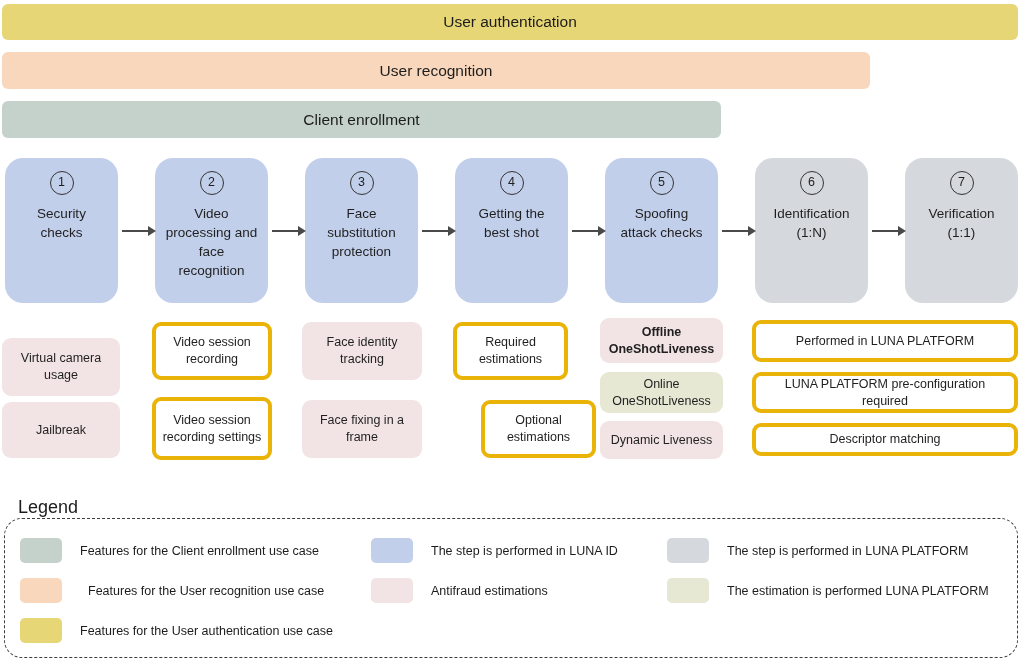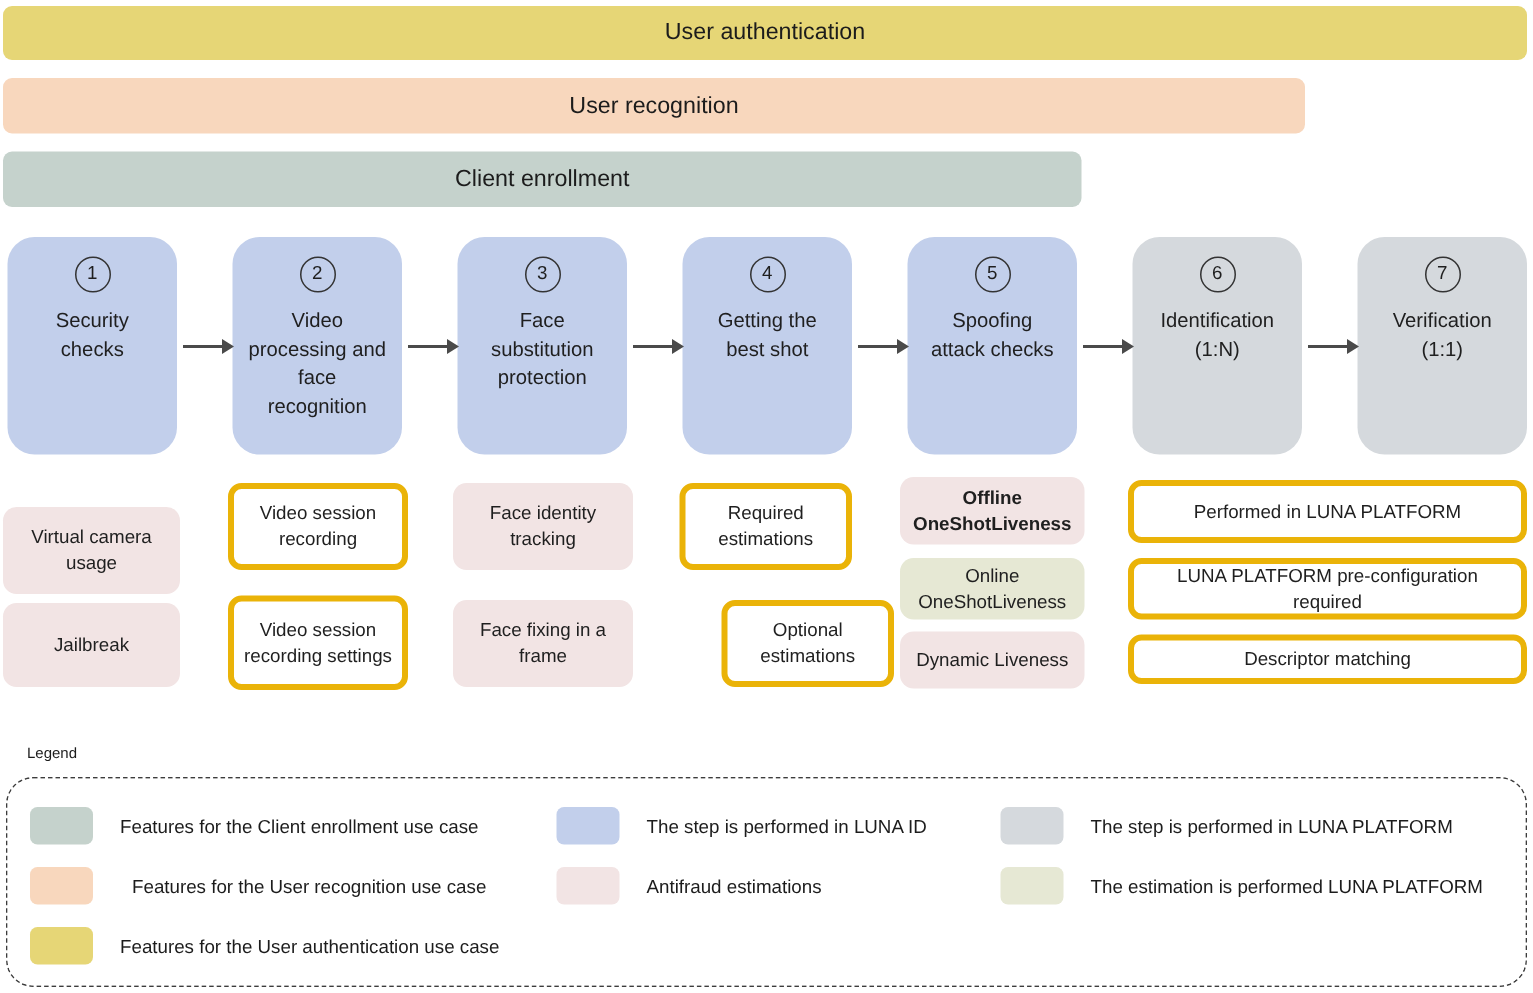--- a/index.html
+++ b/index.html
@@ -28,21 +28,21 @@
                   border-left:8px solid #4a4a4a; border-top:5px solid transparent; border-bottom:5px solid transparent; }
 
   
   .fbox { position:absolute; display:flex; align-items:center; justify-content:center; text-align:center;
           font-size:12.5px; line-height:1.35; border-radius:9px; padding:4px 6px; }
   .f-antifraud { background:#f2e4e4; }
   .f-olive     { background:#e6e8d4; }
   .f-outline   { background:#ffffff; border:4px solid #eab308; }
 
   
-  .legend-title { position:absolute; left:18px; top:497px; font-size:10px; color:#1c1c1c; }
+  .legend-title { position:absolute; left:18px; top:497px; font-size:18px; color:#1c1c1c; }
   .legend-box { position:absolute; left:4px; top:518px; width:1014px; height:140px;
                 border:1.5px dashed #3c3c3c; border-radius:18px; }
   .legend-item { position:absolute; display:flex; align-items:center; gap:18px; font-size:12.5px; color:#1c1c1c; }
   .swatch { width:42px; height:25px; border-radius:5px; flex:none; }
   .sw-green  { background:#c5d2cc; }
   .sw-peach  { background:#f8d7bd; }
   .sw-yellow { background:#e6d676; }
   .sw-blue   { background:#c2cfeb; }
   .sw-pink   { background:#f2e4e4; }
   .sw-gray   { background:#d5d9dd; }

